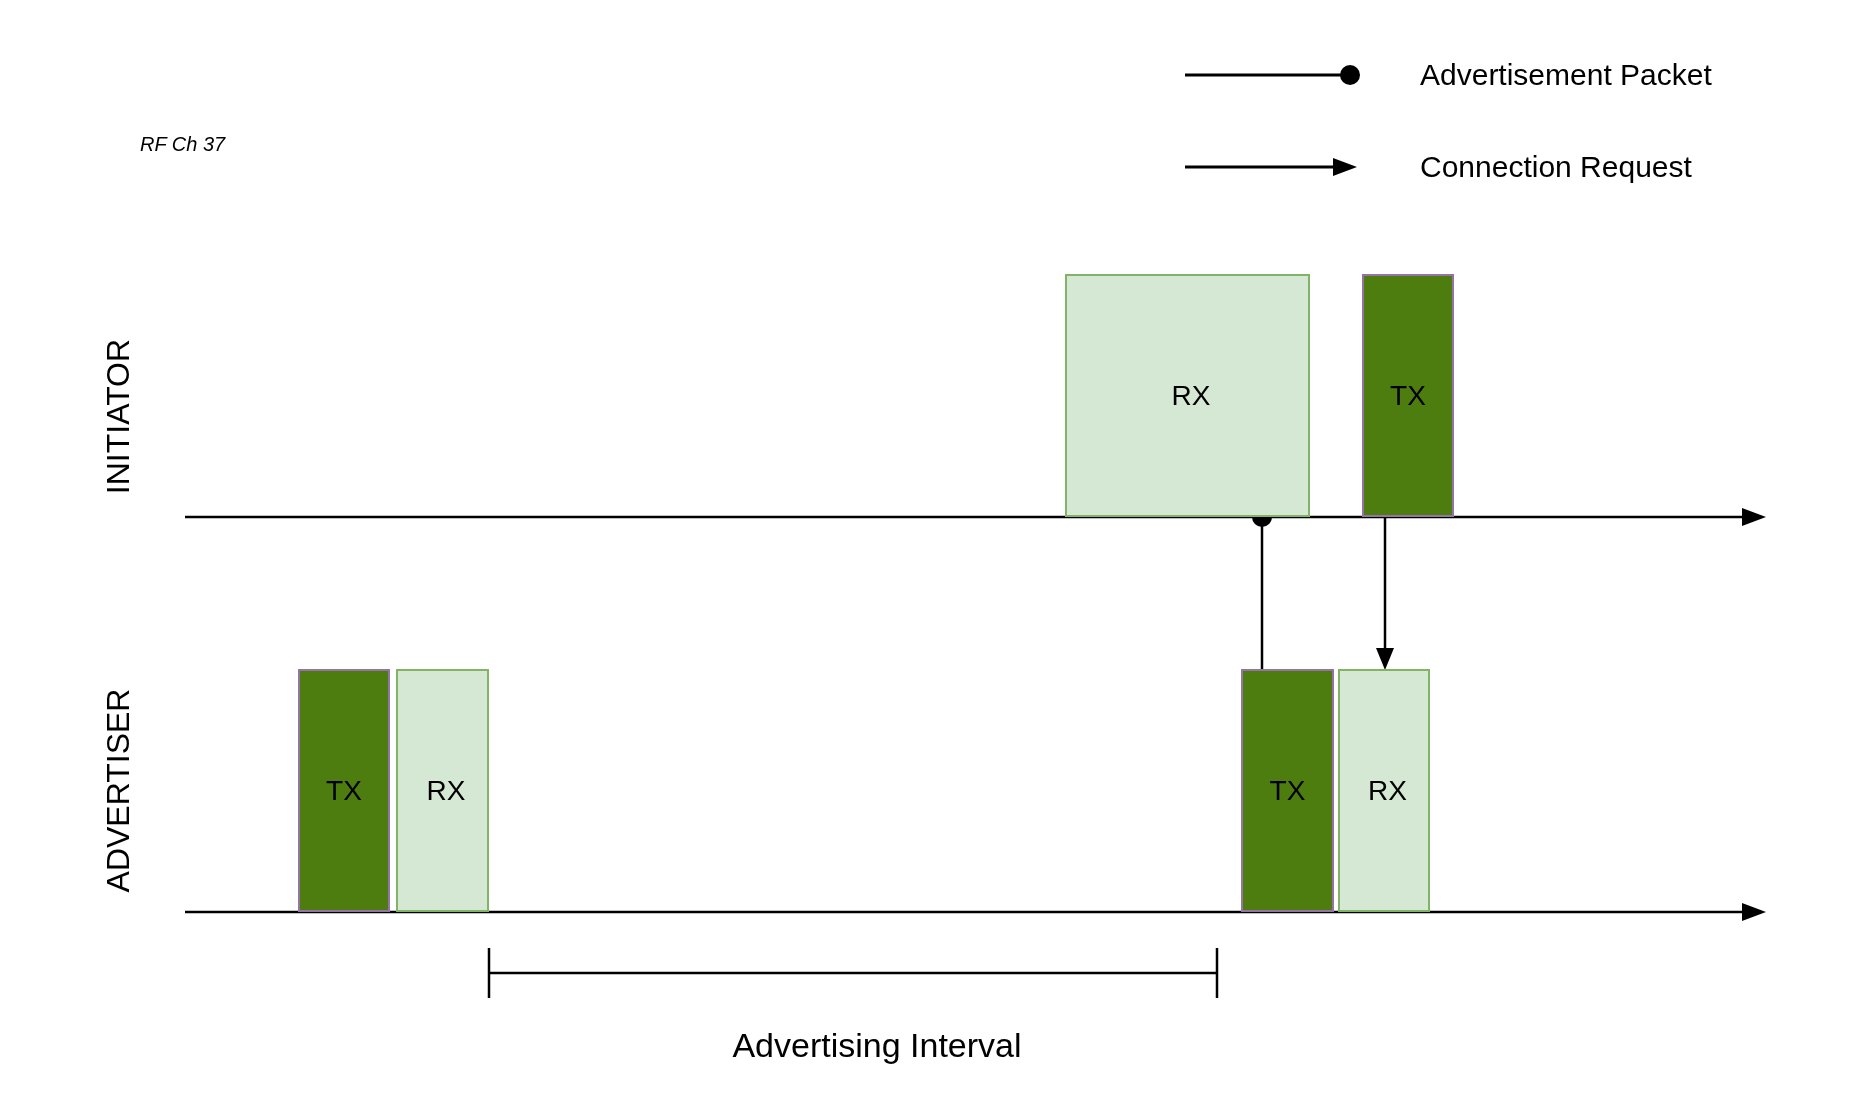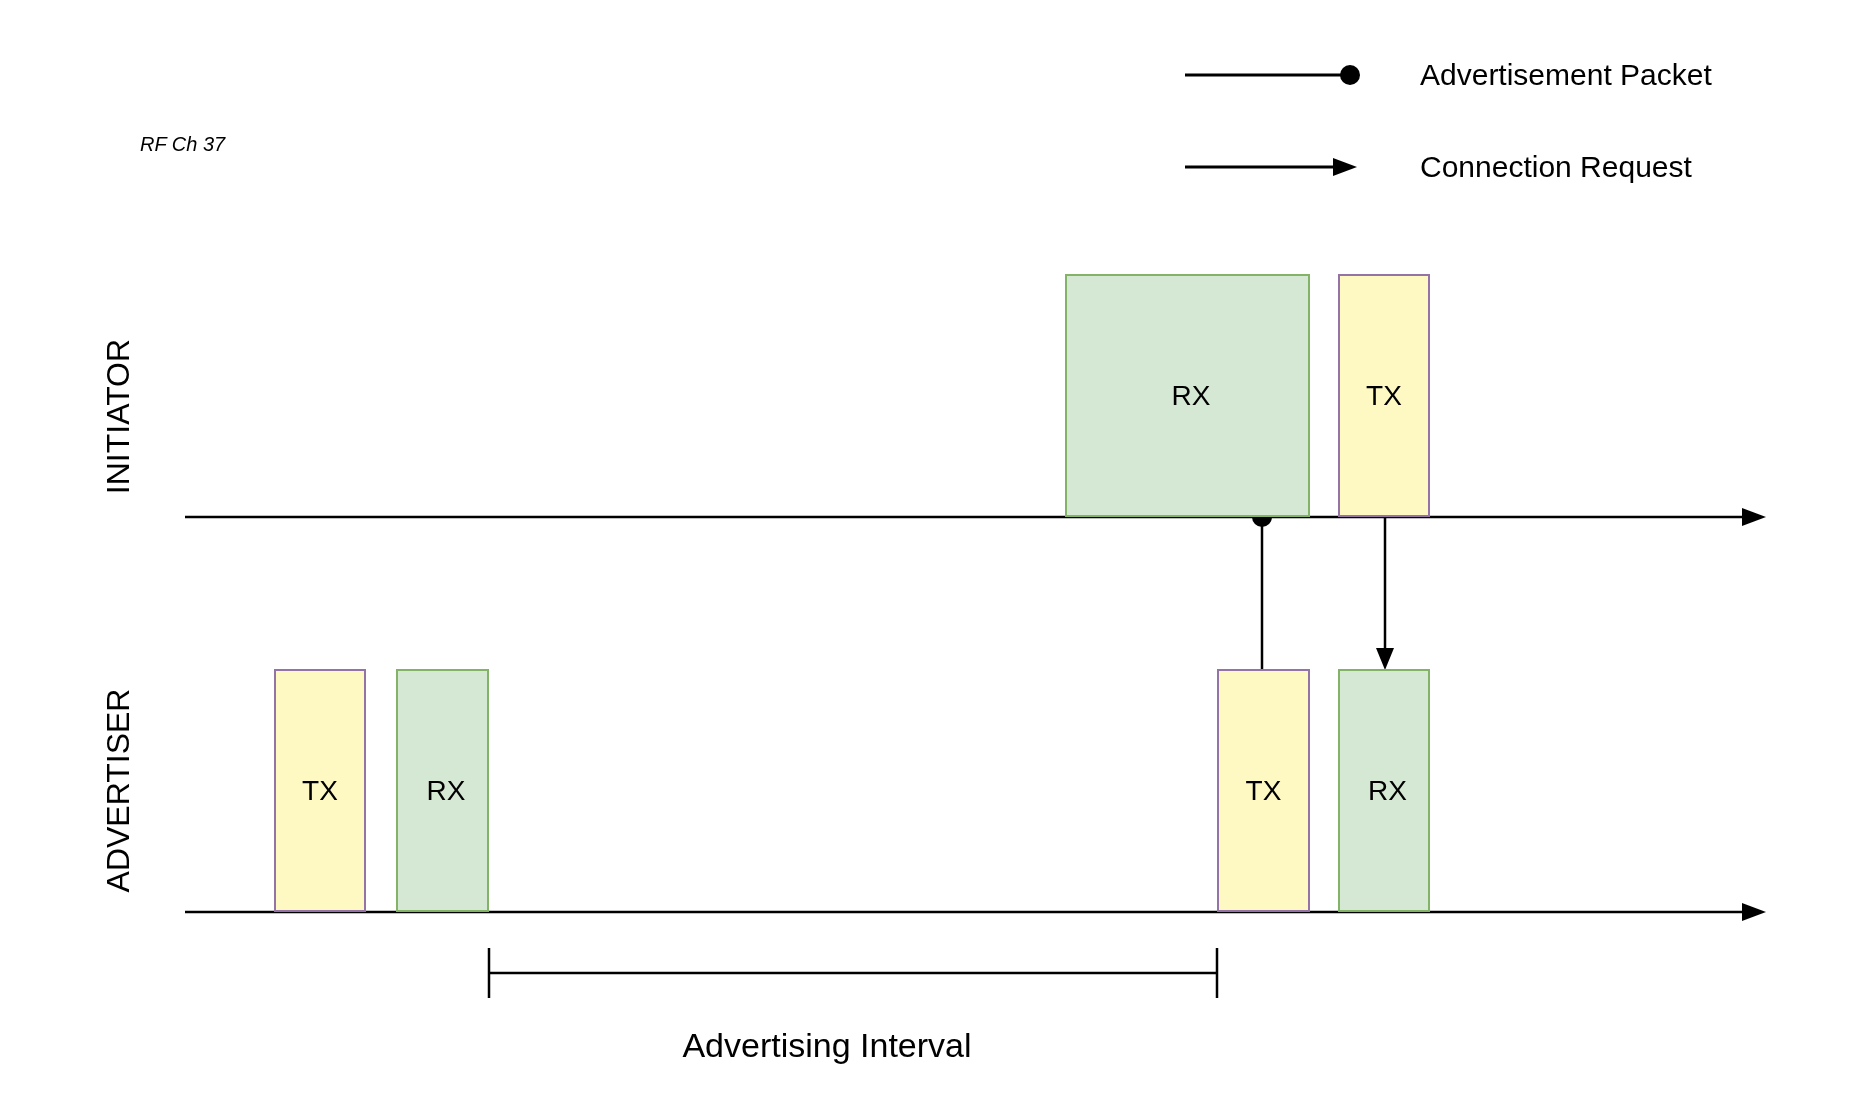--- a/index.html
+++ b/index.html
@@ -40,21 +40,21 @@
   .lane-label.advertiser { left: -12px; top: 772px; }
   .box {
     position: absolute;
     display: flex;
     align-items: center;
     justify-content: center;
     font-size: 28px;
     color: #000000;
   }
   .box.green { background: #d5e8d4; border: 2px solid #82b366; padding-left: 7px; }
-  .box.purple { background: #fef9c3; border: 2px solid #9673a6; }
+  .box.purple { background: #4d7c0f; border: 2px solid #9673a6; margin-left: 24px; }
   .box.init-rx  { left: 1065px; top: 274px; width: 245px; height: 243px; }
   .box.init-tx  { left: 1338px; top: 274px; width: 92px;  height: 243px; }
   .box.adv-tx1  { left: 274px;  top: 669px; width: 92px;  height: 243px; }
   .box.adv-rx1  { left: 396px;  top: 669px; width: 93px;  height: 243px; }
   .box.adv-tx2  { left: 1217px; top: 669px; width: 93px;  height: 243px; }
   .box.adv-rx2  { left: 1338px; top: 669px; width: 92px;  height: 243px; }
   .legend {
     position: absolute;
     left: 1185px; top: 40px;
     width: 620px;
@@ -72,21 +72,21 @@
   }
   .legend-label {
     font-size: 30px;
     color: #000000;
     margin-left: 45px;
     white-space: nowrap;
     text-align: right;
   }
   .interval-label {
     position: absolute;
-    left: 463px; top: 1026px;
+    left: 513px; top: 1026px;
     width: 728px;
     text-align: center;
     font-size: 34px;
     color: #000000;
   }
 </style>
 </head>
 <body>
 
 <div class="canvas">

